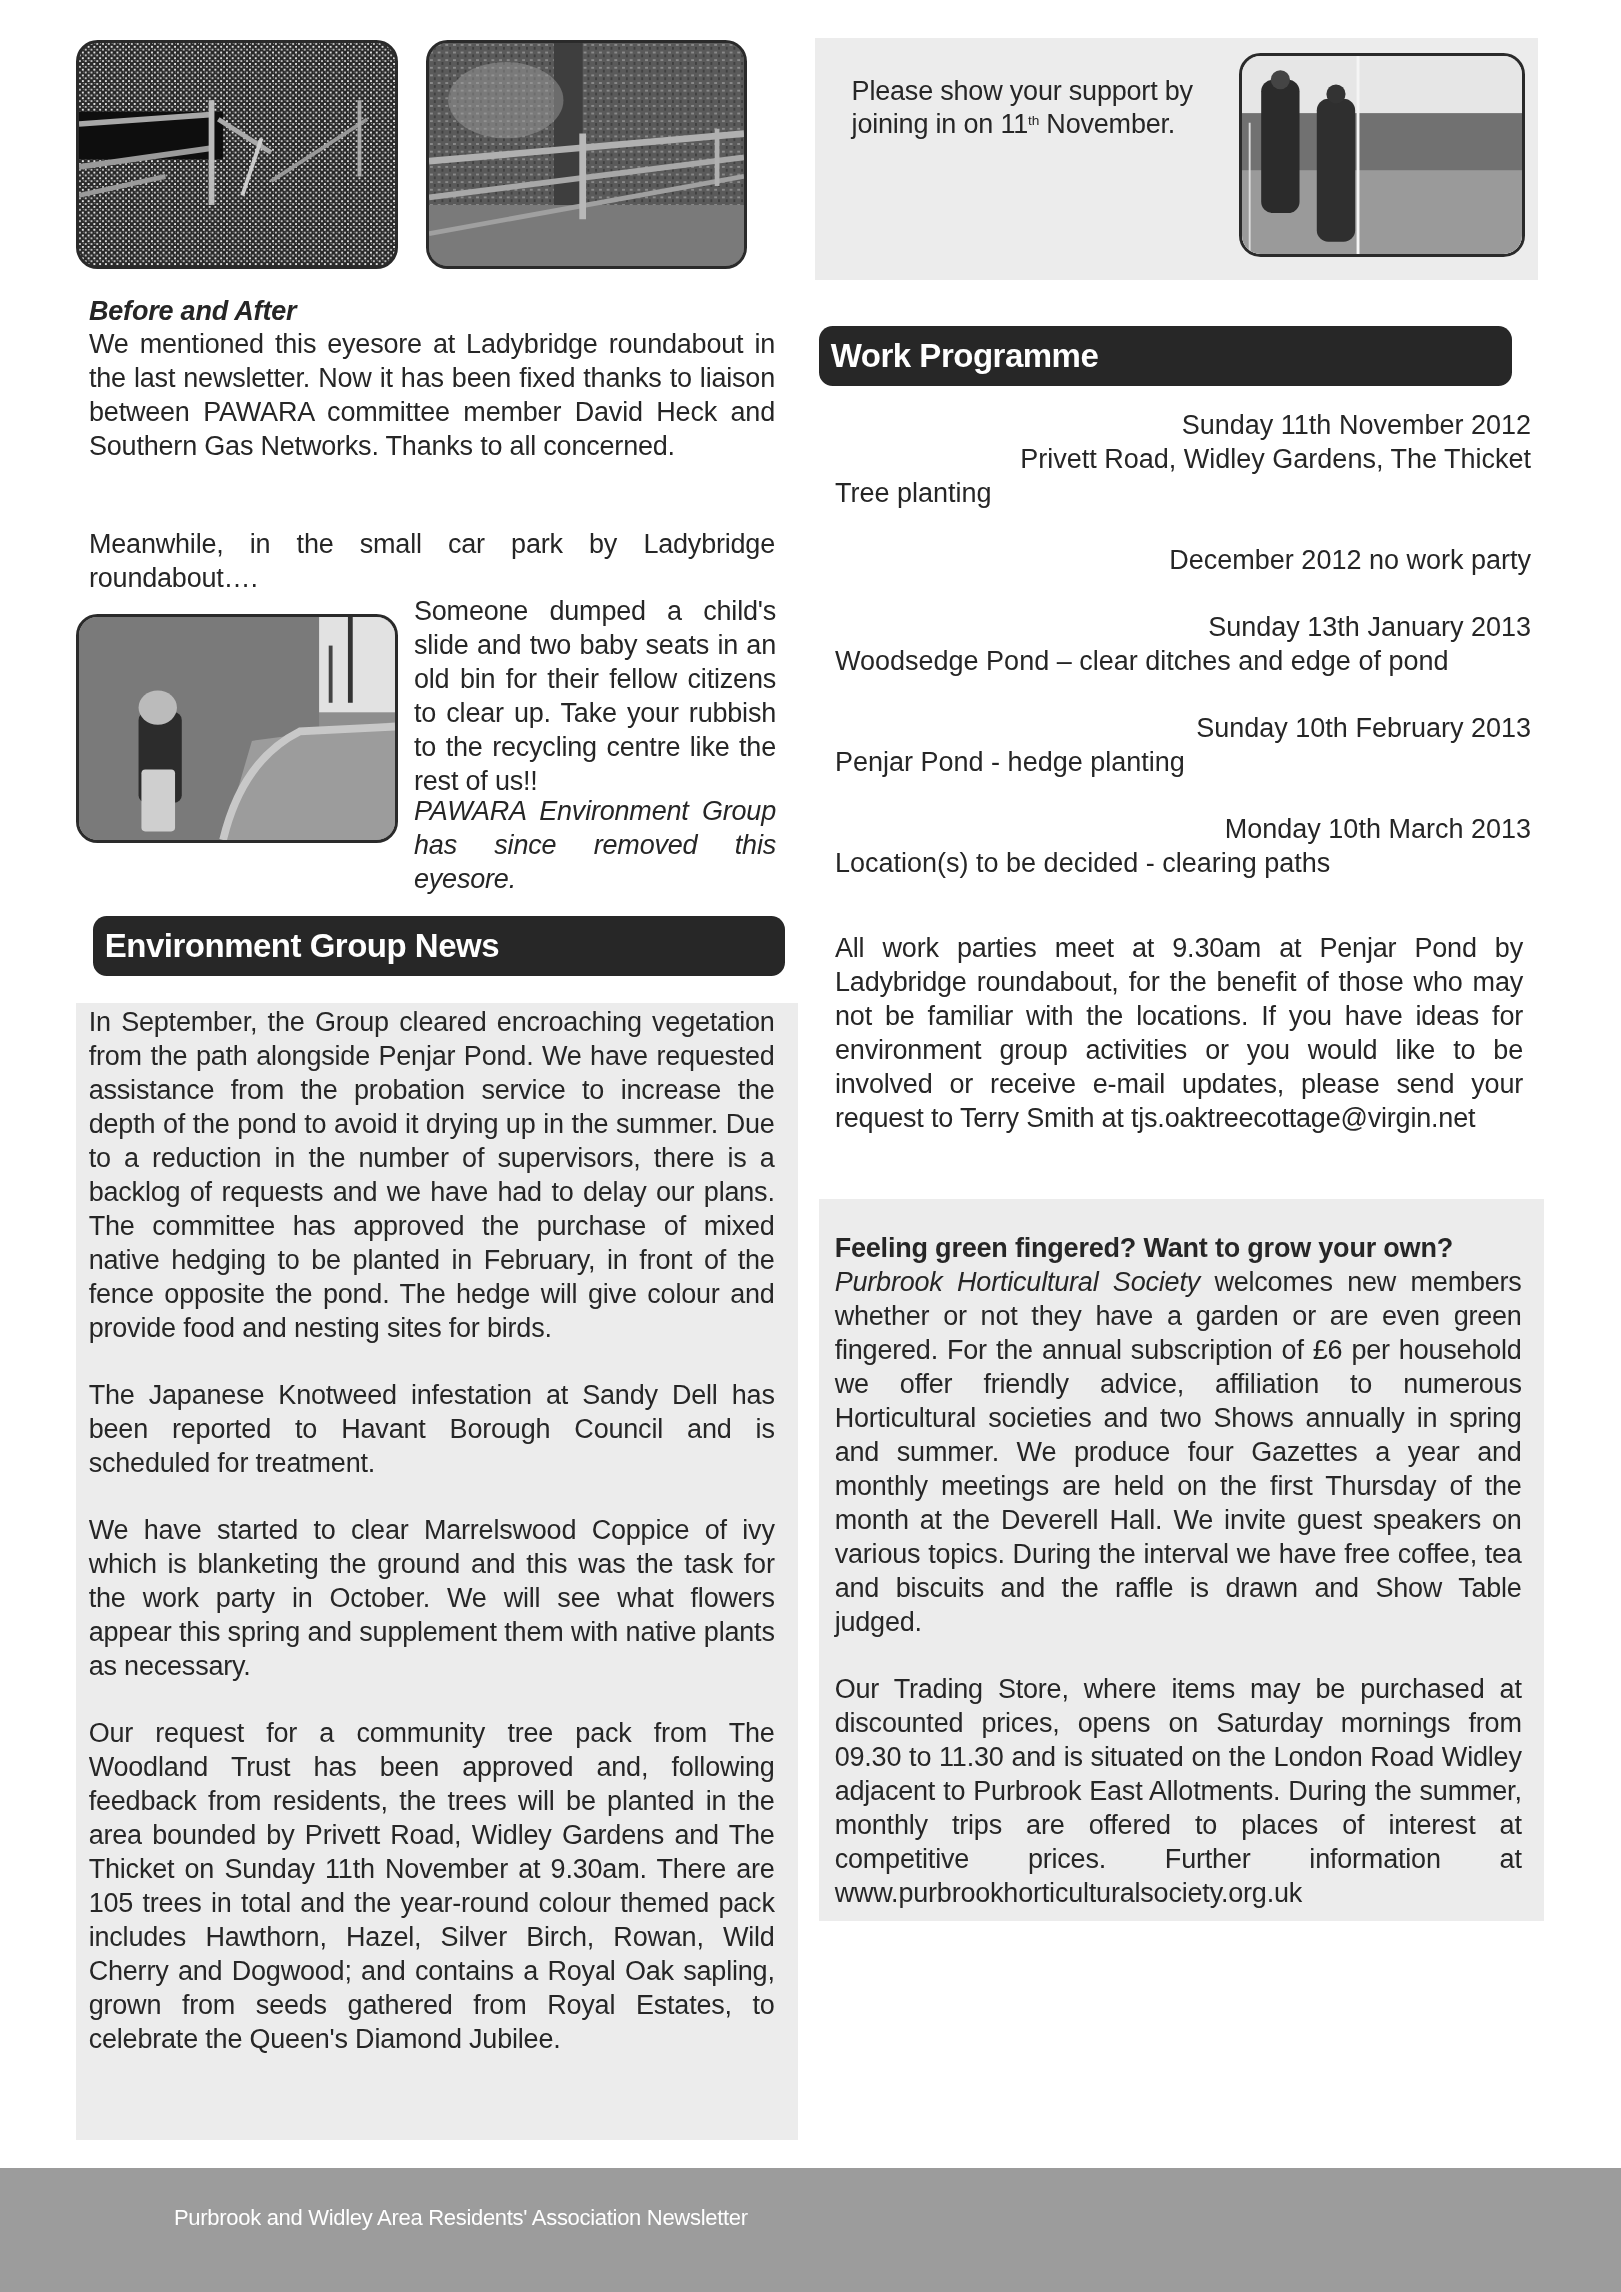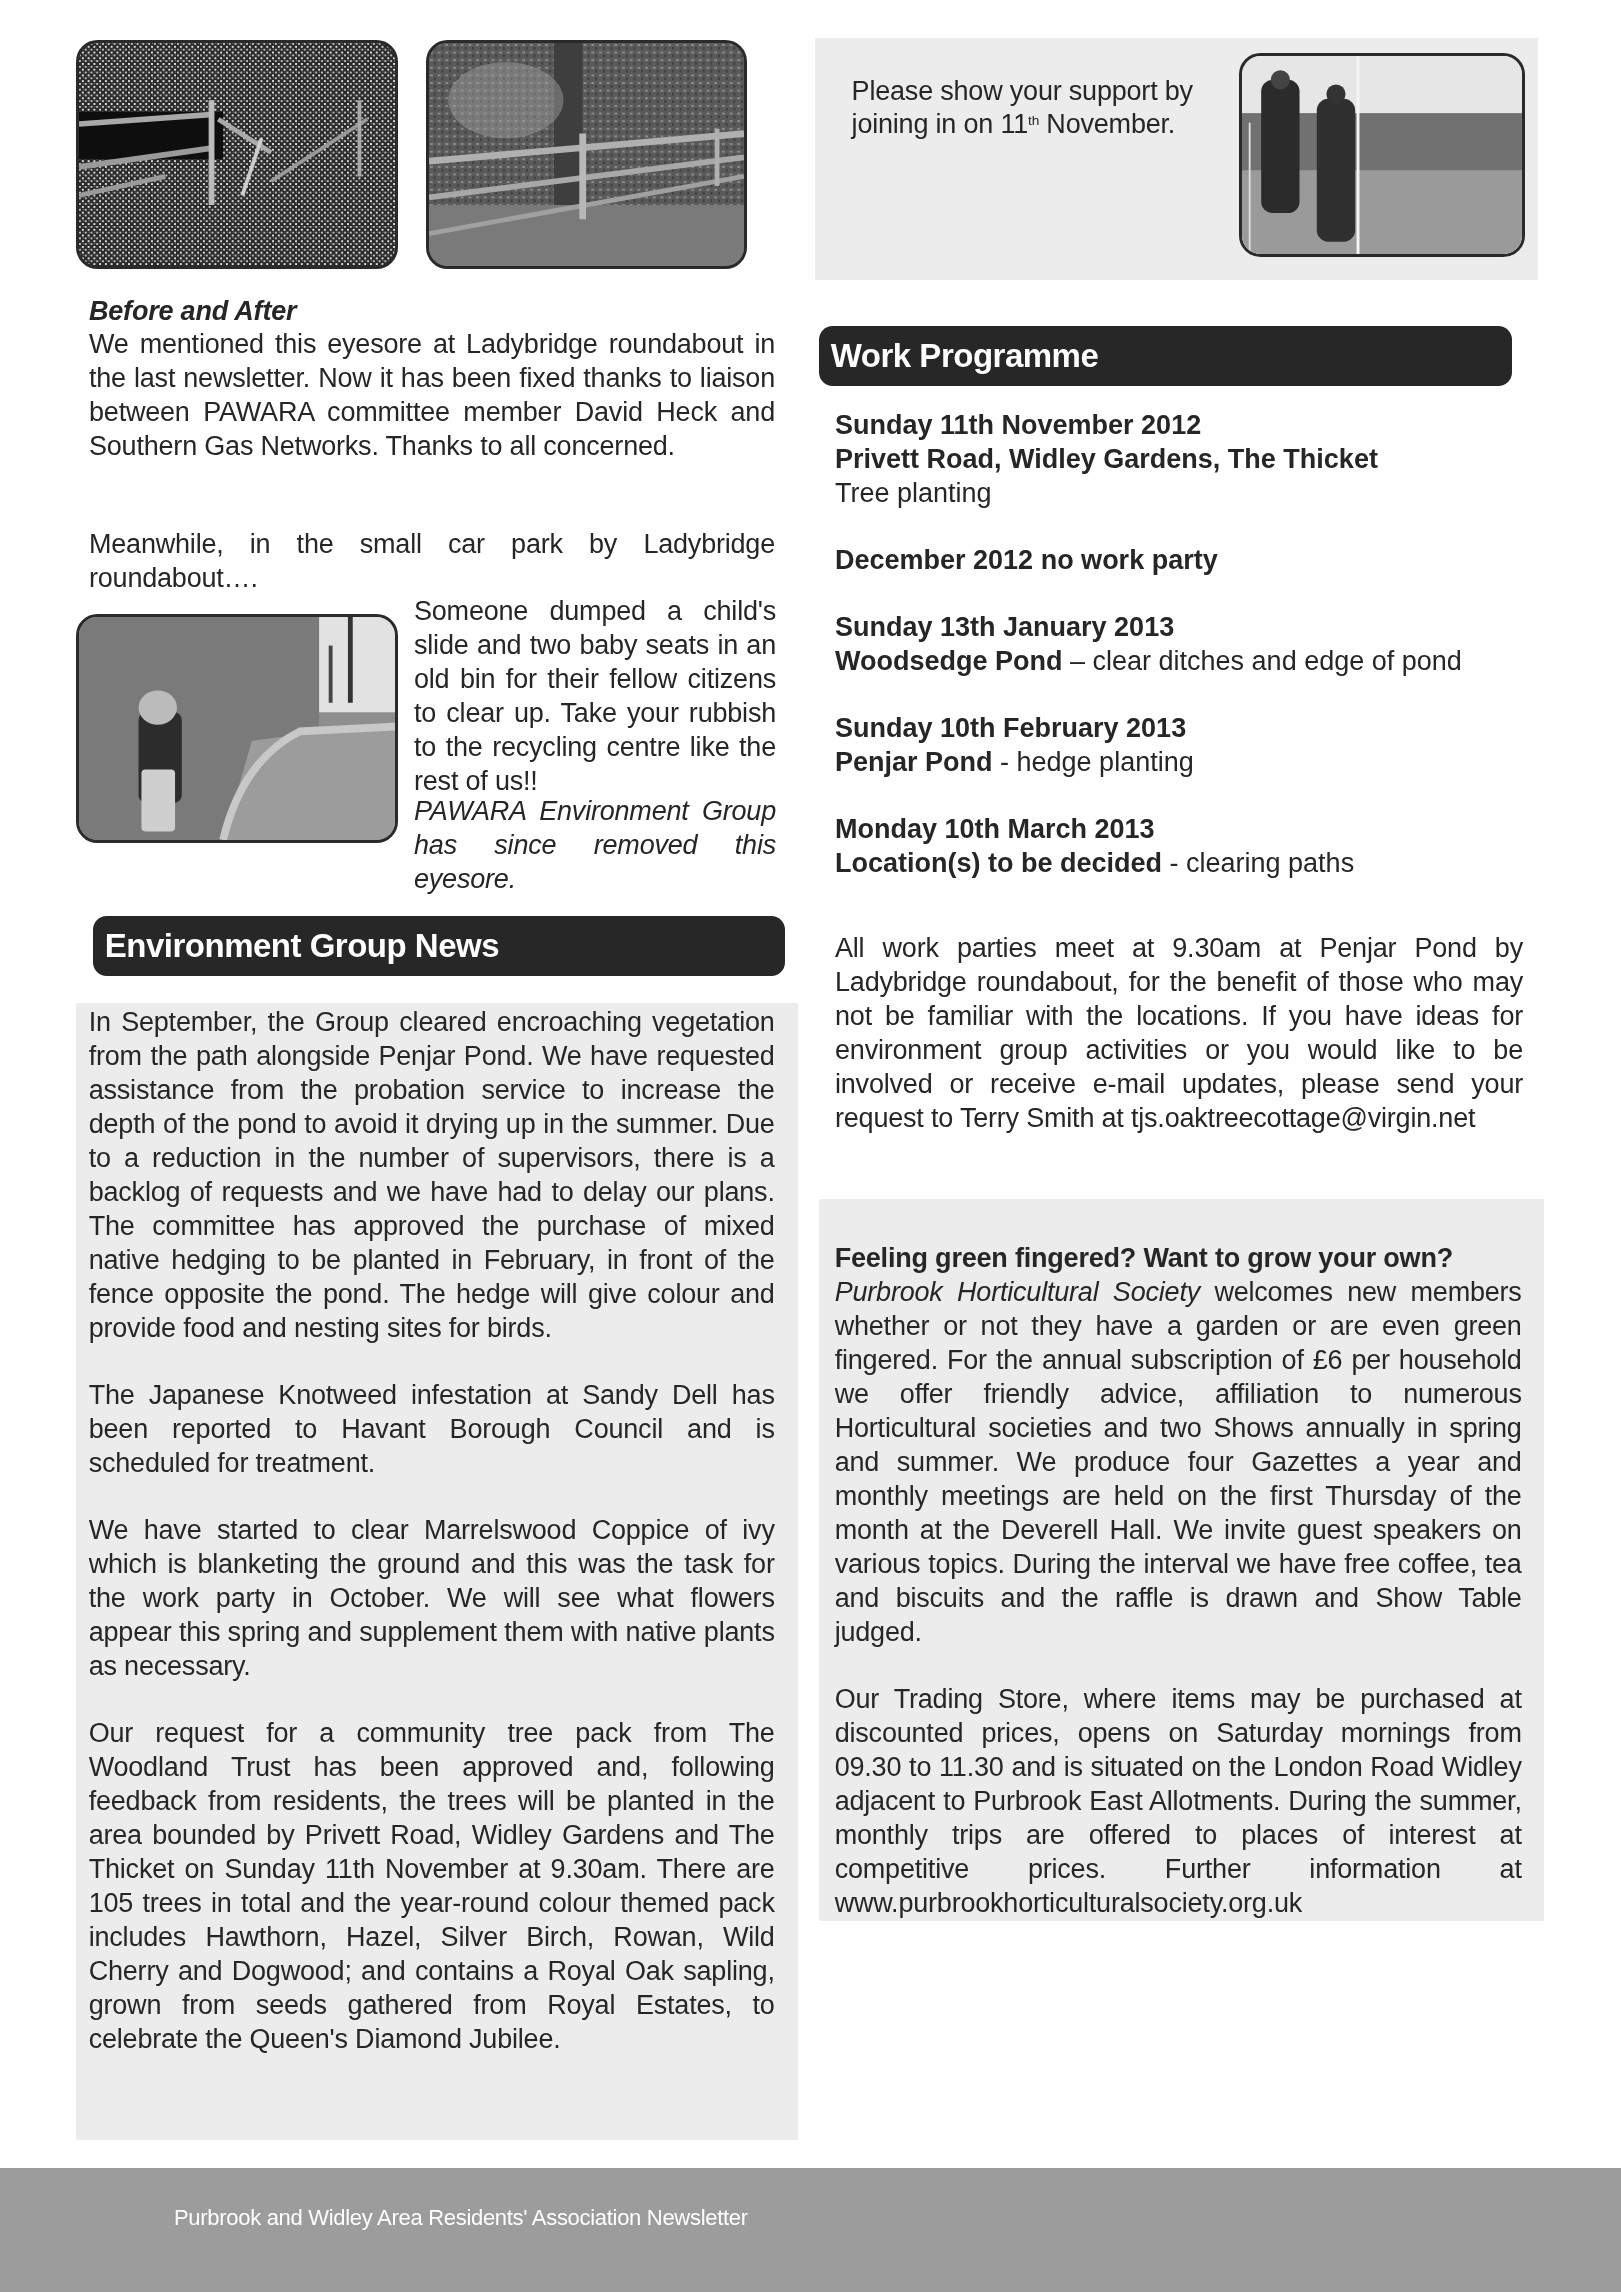--- a/index.html
+++ b/index.html
@@ -4,21 +4,21 @@
 <style>
   html, body { margin:0; padding:0; }
   body { width:1621px; height:2293px; position:relative; background:#ffffff; overflow:hidden;
          font-family:"Liberation Sans", sans-serif; color:#262626; }
   .abs { position:absolute; }
   .photo { position:absolute; border:3.9px solid #2a2a2a; border-radius:21.6px; overflow:hidden; box-sizing:border-box; }
   .para { font-size:27px; line-height:34px; text-align:justify; margin:0; letter-spacing:-0.2px; }
   .para.last { text-align-last:left; }
   .bar { position:absolute; background:#272727; border-radius:13.7px; color:#fff; font-weight:bold; font-size:33px; box-sizing:border-box; padding-left:11.8px; display:flex; align-items:center; letter-spacing:-0.5px;text-align:right; }
   .graybox { position:absolute; background:#ececec; }
-  .b { font-weight:bold; }
+  .b { font-weight:normal;text-align:right; }
   .i { font-style:italic; }
   .wp p { margin:0; font-size:27px; line-height:34px; }
   .gap { height:33px; }
   .footer { position:absolute; left:0; top:2168px; width:1621px; height:124px; background:#9c9c9c; }
   .footer span { position:absolute; left:174px; top:37px; color:#ffffff; font-size:22px; letter-spacing:-0.3px; }
   sup { font-size:13.7px; vertical-align:top; position:relative; top:-3.9px; }
 </style>
 </head>
 <body>
 
@@ -149,21 +149,21 @@
     <p><span class="b">Location(s) to be decided</span><span> - </span><span>clearing paths</span></p>
   </div>
 </div>
 <p class="abs para" style="left:835px; top:931px; width:688px; text-align-last:left;">
   <span>All work parties meet at 9.30am at Penjar Pond by Ladybridge roundabout, for the benefit of those who may not be familiar with the locations.  If you have ideas for environment group activities or you would like to be involved or receive e-mail updates, please send your request to Terry Smith at</span>
   <a style="color:inherit; text-decoration:none;">tjs.oaktreecottage@virgin.net</a>
 </p>
 
 <div class="graybox" style="left:819px; top:1199px; width:725px; height:722px;">
   <div class="abs" style="left:15.7px; top:32px; width:687px;">
-    <p class="para" style="font-weight:bold; text-align:left;margin-top:10px;">Feeling green fingered?  Want to grow your own?</p>
+    <p class="para" style="font-weight:bold; text-align:left;">Feeling green fingered?  Want to grow your own?</p>
     <p class="para last">
       <span class="i">Purbrook Horticultural Society</span><span> welcomes new members whether or not they have a garden or are even green fingered.  For the annual subscription of £6 per household we offer friendly advice, affiliation to numerous Horticultural societies and two Shows annually in spring and summer. We produce four Gazettes a year and monthly meetings are held on the first Thursday of the month at the Deverell Hall. We invite guest speakers on various topics.  During the interval we have free coffee, tea and biscuits and the raffle is drawn and Show Table judged.</span>
     </p>
     <div class="gap"></div>
     <p class="para last">
       <span>Our Trading Store, where items may be purchased at discounted prices, opens on Saturday mornings from 09.30 to 11.30 and is situated on the London Road Widley adjacent to Purbrook East Allotments.  During the summer, monthly trips are offered to places of interest at competitive prices.  Further information at</span>
       <a style="color:inherit; text-decoration:none;">www.purbrookhorticulturalsociety.org.uk</a>
     </p>
   </div>
 </div>

